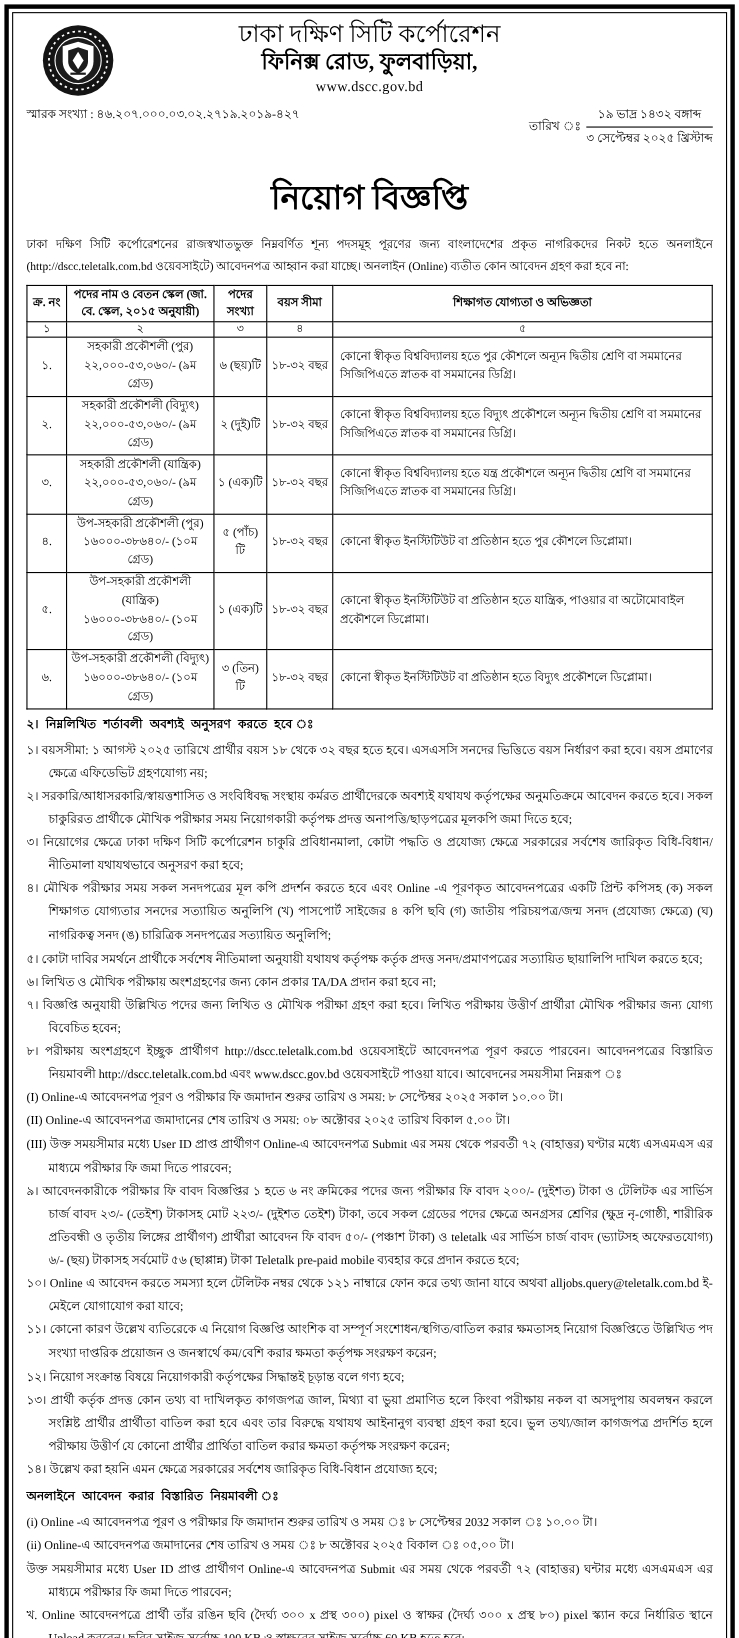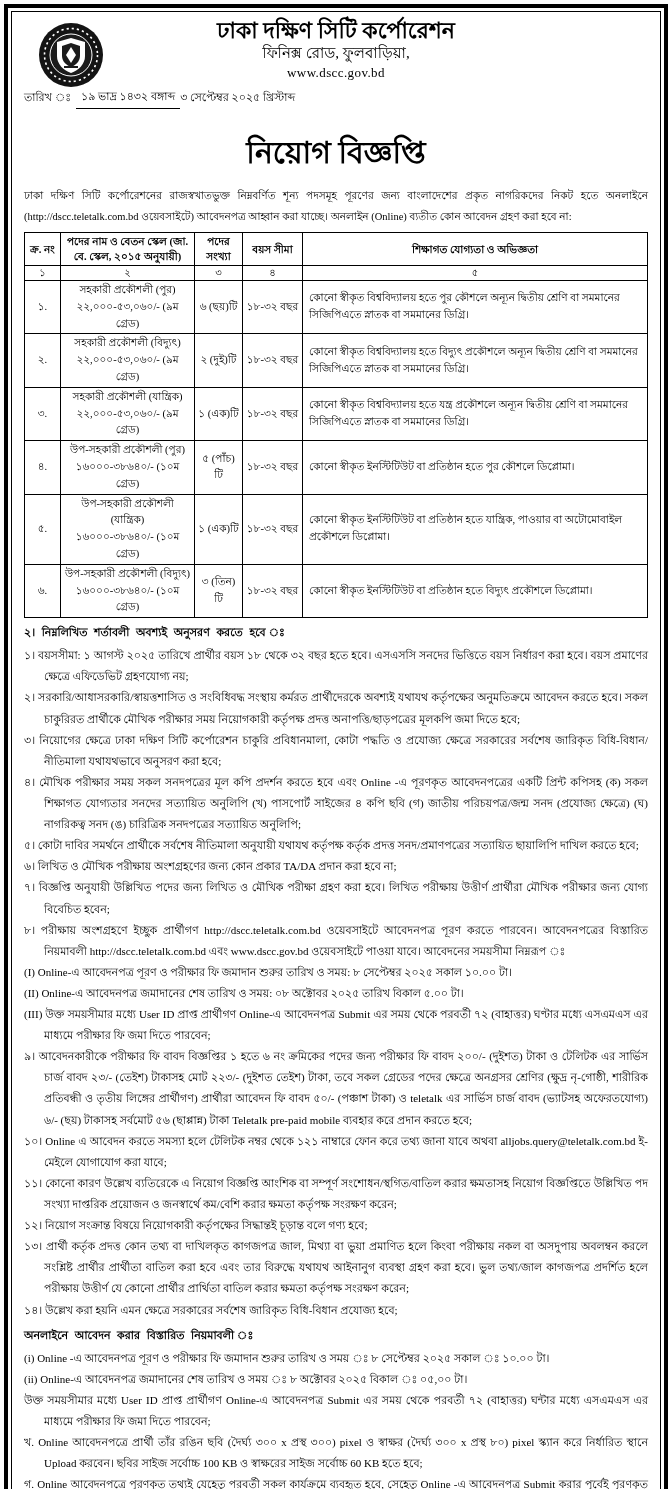--- a/index.html
+++ b/index.html
@@ -3,28 +3,28 @@
 <meta charset="utf-8">
 <style>
   html,body{margin:0;padding:0;background:#d9d9d9;}
   body{font-family:"Liberation Serif","DejaVu Serif",serif;color:#000;}
   .sheet{width:672px;min-height:1489px;margin:0 auto;background:#fff;box-sizing:border-box;padding:4px;}
   .frame{border:4px solid #000;min-height:1477px;box-sizing:border-box;padding:3px;}
   .inner{border:1px solid #000;min-height:1461px;box-sizing:border-box;padding:6px 12px 10px;position:relative;display:flex;flex-direction:column;}
 
   .header{position:relative;text-align:center;}
   .logo{position:absolute;left:14px;top:4px;width:66px;height:66px;}
-  .org{font-size:22px;font-weight:bold;line-height:1.2;}
-  .addr1{font-size:15px;font-weight:normal;line-height:1.3;}
+  .org{font-size:22px;font-weight:normal;line-height:1.2;}
+  .addr1{font-size:20px;font-weight:bold;line-height:1.3;}
   .addr2{font-size:11px;line-height:1.4;}
   .web{font-size:13px;letter-spacing:.4px;line-height:1.4;}
 
   .memo-row{display:flex;justify-content:space-between;align-items:flex-start;font-size:11px;margin-top:6px;}
   .date-wrap{display:flex;gap:5px;align-items:center;font-size:11px;}
-  .frac{display:inline-flex;text-align:center;}
+  .frac{display:inline-flex;flex-direction:column;text-align:center;}
   .frac .top{border-bottom:1px solid #000;padding:0 5px 1px;}
   .frac .bot{padding-top:1px;font-family:Liberation Serif, serif;}
 
   .title{text-align:center;font-size:30px;font-weight:bold;margin:20px 0 6px;}
   .intro{font-size:10.5px;line-height:1.95;text-align:justify;}
 
   table.vac{width:100%;border-collapse:collapse;margin-top:5px;font-size:10.5px;}
   .vac th,.vac td{border:1px solid #000;padding:1px 3px;vertical-align:middle;}
   .vac th{font-weight:bold;text-align:center;line-height:1.45;}
   .vac td{text-align:center;line-height:1.6;}
@@ -50,20 +50,21 @@
         <path d="M33 21 L42 24 V34 C42 39 38 43 33 45 C28 43 24 39 24 34 V24 Z" fill="#1c1c1c"></path>
         <path d="M33 25 L38 33 L33 41 L28 33 Z" fill="#fff"></path>
         <rect x="26" y="44" width="14" height="2" fill="#1c1c1c"></rect>
       </svg>
       <div class="org">ঢাকা দক্ষিণ সিটি কর্পোরেশন</div>
       <div class="addr1">ফিনিক্স রোড, ফুলবাড়িয়া,</div>
       <div class="web">www.dscc.gov.bd</div>
     </div>
 
     <div class="memo-row">
+      <div class="memo">স্মারক সংখ্যা : ৪৬.২০৭.০০০.০৩.০২.২৭১৯.২০১৯-৪২৭</div>
       <div class="date-wrap">
         <span>তারিখ ঃ</span>
         <span class="frac">
           <span class="top">১৯ ভাদ্র ১৪৩২ বঙ্গাব্দ</span>
           <span class="bot">৩ সেপ্টেম্বর ২০২৫ খ্রিস্টাব্দ</span>
         </span>
       </div>
     </div>
 
     <div class="title">নিয়োগ বিজ্ঞপ্তি</div>
@@ -201,21 +202,21 @@
         <div class="para">১৩। প্রার্থী কর্তৃক প্রদত্ত কোন তথ্য বা দাখিলকৃত কাগজপত্র জাল, মিথ্যা বা ভুয়া প্রমাণিত হলে কিংবা পরীক্ষায় নকল বা অসদুপায় অবলম্বন করলে সংশ্লিষ্ট প্রার্থীর প্রার্থীতা বাতিল করা হবে এবং তার বিরুদ্ধে যথাযথ আইনানুগ ব্যবস্থা গ্রহণ করা হবে। ভুল তথ্য/জাল কাগজপত্র প্রদর্শিত হলে পরীক্ষায় উত্তীর্ণ যে কোনো প্রার্থীর প্রার্থিতা বাতিল করার ক্ষমতা কর্তৃপক্ষ সংরক্ষণ করেন;</div>
 
         <div class="para">১৪। উল্লেখ করা হয়নি এমন ক্ষেত্রে সরকারের সর্বশেষ জারিকৃত বিধি-বিধান প্রযোজ্য হবে;</div>
       </div>
 
     <div class="sec-head">অনলাইনে আবেদন করার বিস্তারিত নিয়মাবলী ঃ</div>
 
     <div>
 
 
-        <div class="para">(i) Online -এ আবেদনপত্র পূরণ ও পরীক্ষার ফি জমাদান শুরুর তারিখ ও সময় ঃ ৮ সেপ্টেম্বর ২০২৫  সকাল ঃ ১০.০০ টা।</div>
+        <div class="para">(i) Online -এ আবেদনপত্র পূরণ ও পরীক্ষার ফি জমাদান শুরুর তারিখ ও সময় ঃ ৮ সেপ্টেম্বর 2032  সকাল ঃ ১০.০০ টা।</div>
 
         <div class="para">(ii) Online-এ আবেদনপত্র জমাদানের শেষ তারিখ ও সময় ঃ ৮ অক্টোবর ২০২৫ বিকাল ঃ ০৫,০০ টা।</div>
 
         <div class="para">উক্ত সময়সীমার মধ্যে User ID প্রাপ্ত প্রার্থীগণ Online-এ আবেদনপত্র Submit এর সময় থেকে পরবর্তী ৭২ (বাহাত্তর) ঘন্টার  মধ্যে এসএমএস এর মাধ্যমে পরীক্ষার ফি জমা দিতে পারবেন;</div>
 
         <div class="para">খ.  Online আবেদনপত্রে প্রার্থী তাঁর রঙিন ছবি (দৈর্ঘ্য ৩০০ x প্রস্থ ৩০০) pixel ও স্বাক্ষর (দৈর্ঘ্য ৩০০ x প্রস্থ ৮০) pixel স্ক্যান করে নির্ধারিত স্থানে Upload করবেন। ছবির সাইজ সর্বোচ্চ 100 KB ও স্বাক্ষরের সাইজ সর্বোচ্চ 60 KB হতে হবে;</div>
 
         <div class="para">গ.  Online আবেদনপত্রে পূরণকৃত তথ্যই যেহেতু পরবর্তী সকল কার্যক্রমে ব্যবহৃত হবে, সেহেতু Online -এ আবেদনপত্র Submit করার পূর্বেই পূরণকৃত সকল তথ্যের সঠিকতা সম্পর্কে প্রার্থী নিজে শতভাগ নিশ্চিত হবেন;</div>
 
       </div>

